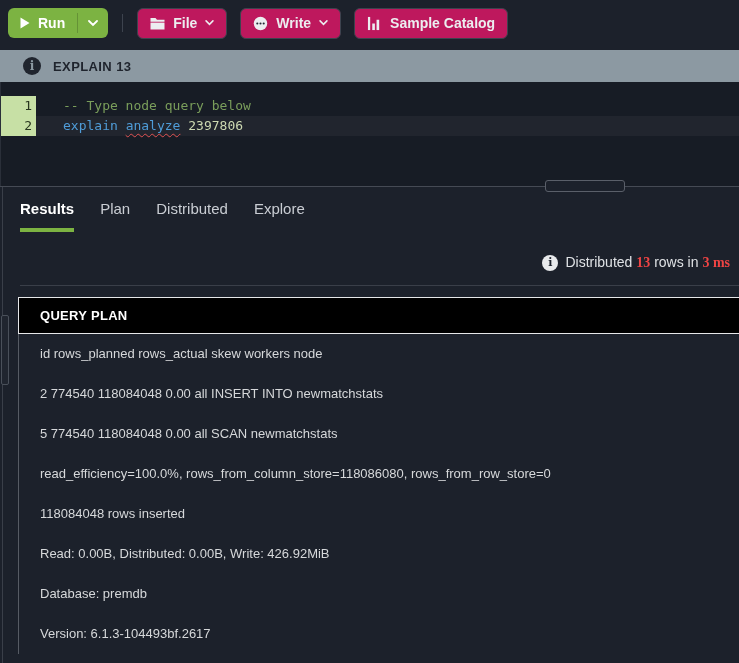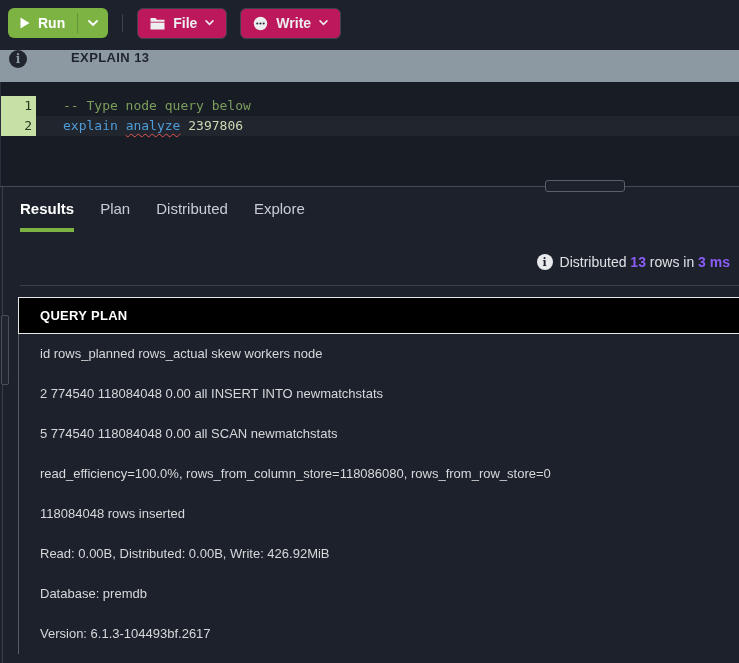--- a/index.html
+++ b/index.html
@@ -33,21 +33,21 @@
     display: flex; align-items: center; gap: 8px; height: 31px;
     background: #be185d; border: 1px solid #3d434e; border-radius: 6px;
     padding: 0 12px; margin-right: 13px;
     font-size: 14px; font-weight: 700; color: #eceef0; cursor: pointer;
   }
   .tbtn svg, .btn-run svg { display: block; }
 
   
   .explain-bar {
     position: absolute; top: 50px; left: 0; right: 0; height: 32px;
-    background: #8c99a2; display: flex; align-items: flex-start; padding-left: 9px; gap: 32px;
+    background: #8c99a2; display: flex; align-items: center; padding-left: 23px;
   }
   .info-dark {
     width: 18px; height: 18px; border-radius: 50%; background: #20252e;
     display: flex; align-items: center; justify-content: center;
     font-family: "DejaVu Serif", serif; font-weight: 700; font-size: 12px; color: #8c99a2;
   }
   .info-dark::before { content: "i"; }
   .explain-label {
     margin-left: 12px; font-size: 13px; font-weight: 700;
     color: #1f242d; letter-spacing: 0.4px;
@@ -95,21 +95,21 @@
     position: absolute; top: 254px; right: 9px;
     display: flex; align-items: center; gap: 7px;
     font-size: 14px; color: #dfe2e5;
   }
   .info-light {
     width: 16px; height: 16px; border-radius: 50%; background: #e8eaec;
     display: flex; align-items: center; justify-content: center;
     font-family: "DejaVu Serif", serif; font-weight: 700; font-size: 11px; color: #1c212b;
   }
   .info-light::before { content: "i"; }
-  .status-line b { color: #8b5cf6; font-weight: 700; }
+  .status-line b { color: #ef4444; font-weight: 700; font-family: Liberation Serif, serif; }
 
   .results-divider { position: absolute; top: 285px; left: 20px; right: 0; height: 1px; background: #3a3f49; }
 
   
   .left-edge-line { position: absolute; top: 187px; bottom: 0; left: 2px; width: 1px; background: #3a3f49; }
   .left-scroll-thumb {
     position: absolute; top: 315px; left: 1px; width: 8px; height: 70px;
     border: 1px solid #4a505a; border-radius: 2px; background: #20252f;
   }
 
@@ -176,20 +176,30 @@
         </svg>
     </span>
     <span>Write</span>
     <span>
       <svg width="9" height="6" viewBox="0 0 10 7">
           <path d="M1 1l4 4 4-4" stroke="#eceef0" stroke-width="1.8" fill="none" stroke-linecap="round"></path>
         </svg>
     </span>
   </div>
 
+  <div class="tbtn">
+    <span>
+      <svg width="15" height="15" viewBox="0 0 16 16">
+          <path d="M1 1h2.4v14H1z" fill="#eceef0"></path>
+          <path d="M5.6 8h2.8v7H5.6z" fill="#eceef0"></path>
+          <path d="M10.2 4h2.8v11h-2.8z" fill="#eceef0"></path>
+        </svg>
+    </span>
+    <span>Sample Catalog</span>
+  </div>
 </div>
 
 <div class="explain-bar">
   <span class="info-dark"></span>
   <span class="explain-label">EXPLAIN 13</span>
 </div>
 
 <div class="editor">
   <div class="ed-line">
     <div class="gutter">1</div>

